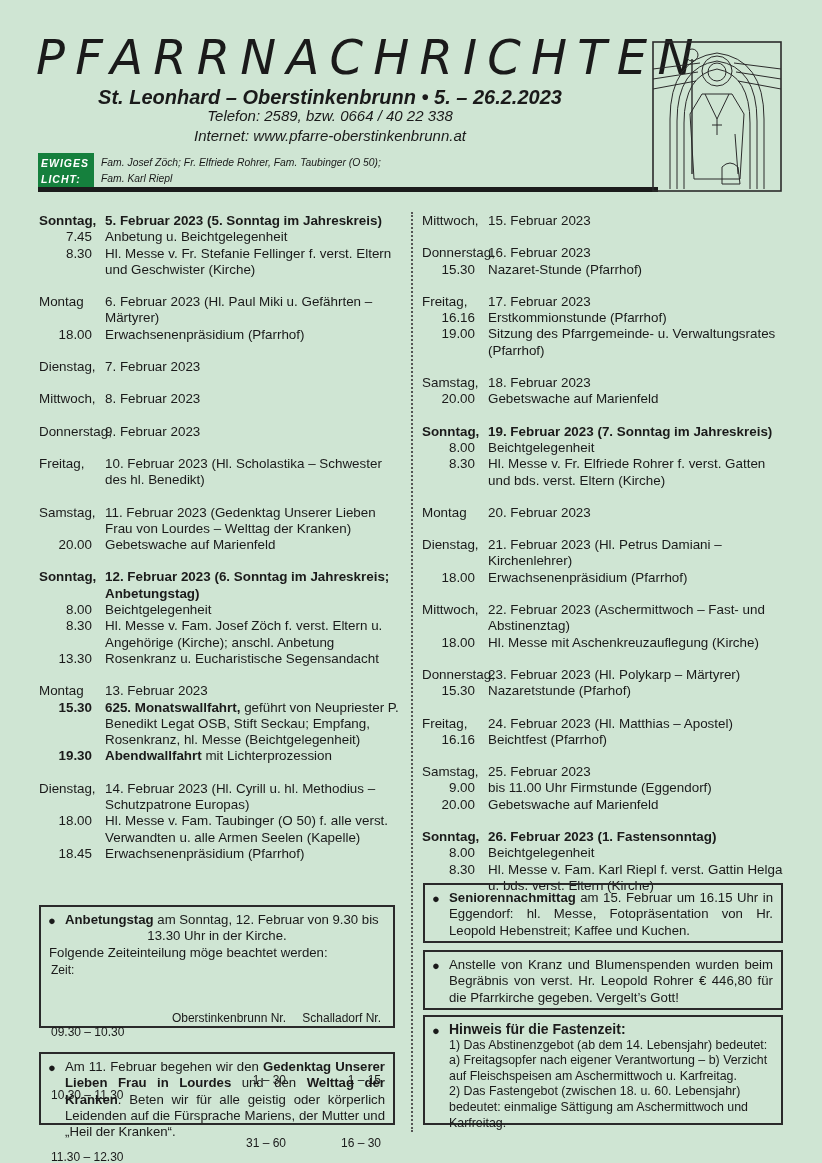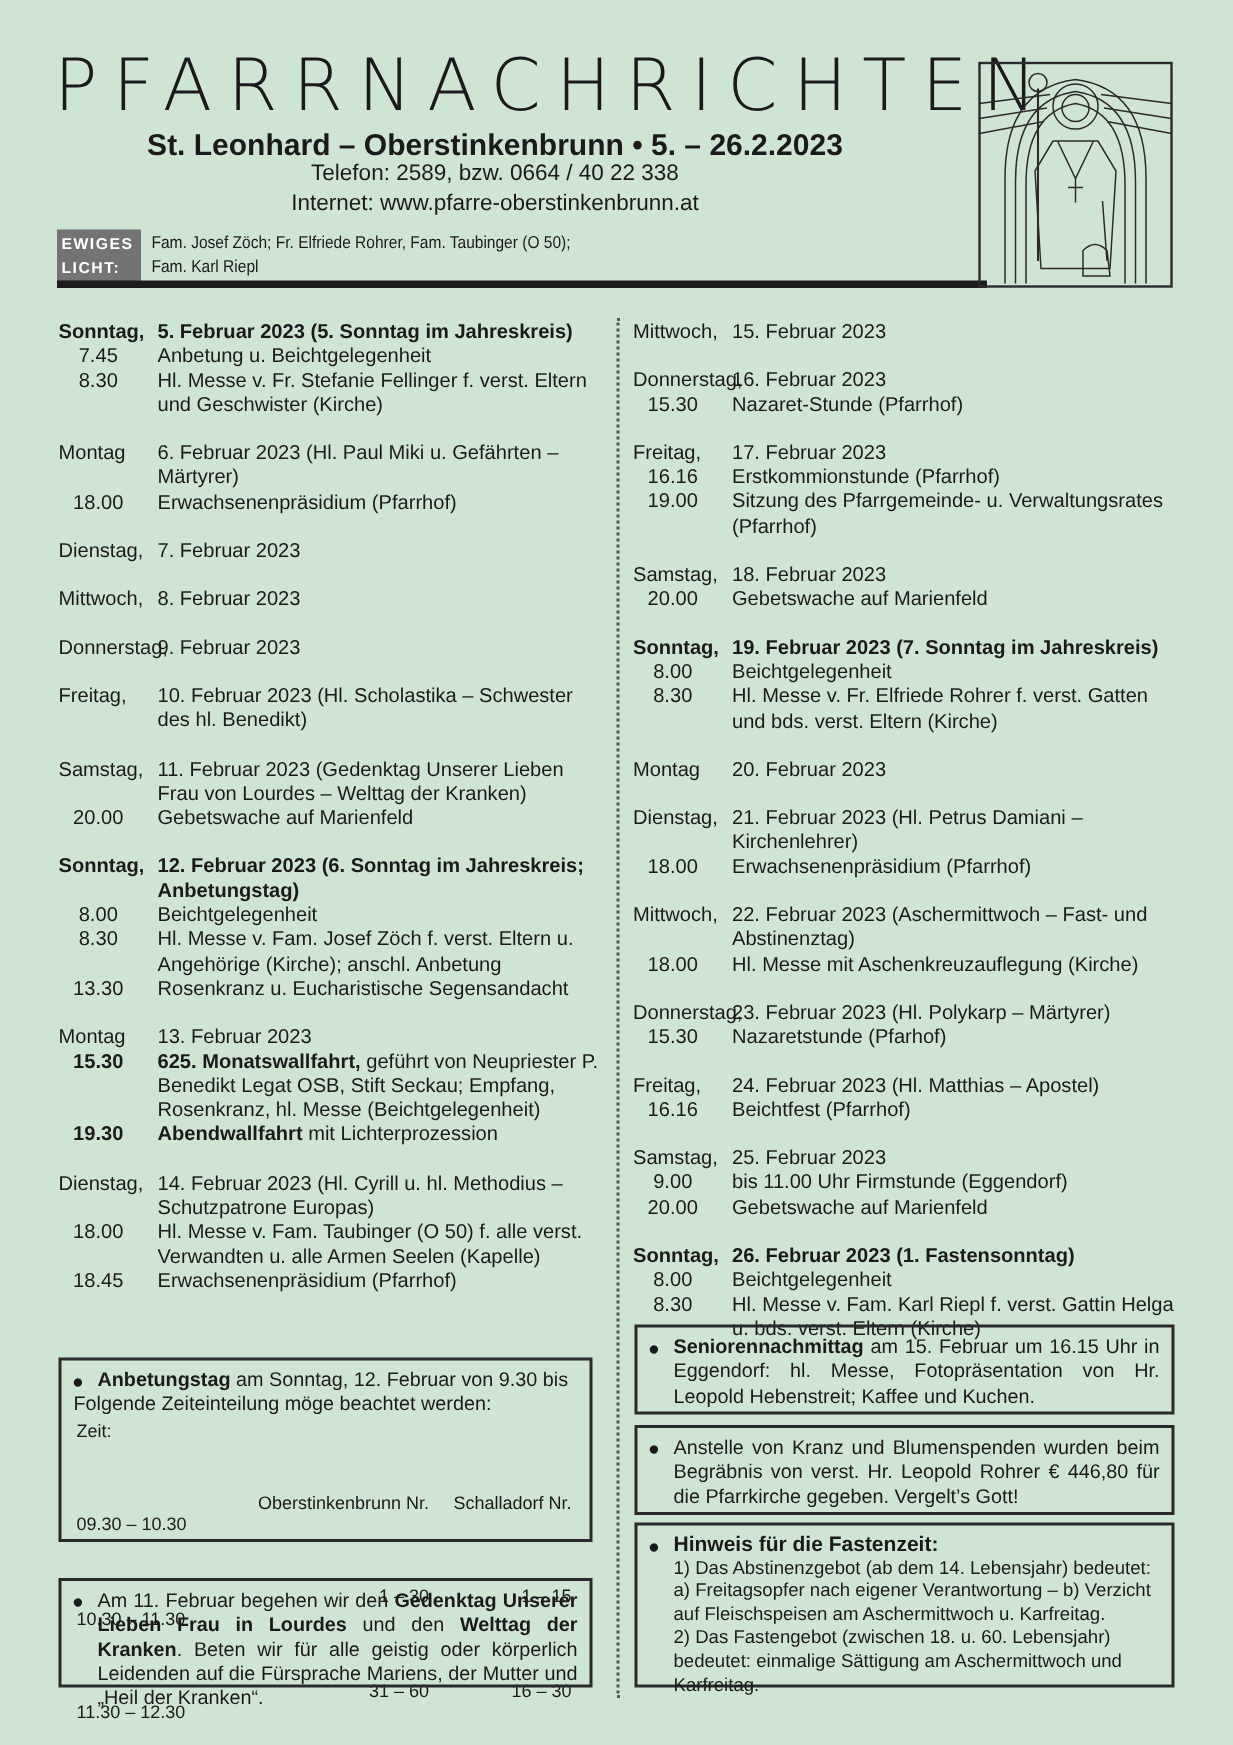--- a/index.html
+++ b/index.html
@@ -3,44 +3,44 @@
 <meta charset="utf-8">
 <style>
   html, body { margin:0; padding:0; }
   body {
     width:822px; height:1163px; overflow:hidden;
     background:#cfe5d3;
     color:#1a1a1a;
     font-family:"Liberation Sans", "DejaVu Sans", sans-serif;
     position:relative;
   }
-  .masthead { position:absolute; left:0; top:0; width:822px; height:200px; }
+  .masthead { position:absolute; left:0; top:0; width:822px; height:200px;font-style:italic; }
   .title {
     position:absolute; left:36px; top:33px;
     font-size:48px; letter-spacing:10.2px; font-weight:300;
     font-family:"DejaVu Sans", sans-serif; transform:scaleY(1.0);
     line-height:48px; color:#1a1a1a;
   }
   .subtitle { position:absolute; left:0; width:660px; text-align:center; top:86px; font-size:20px; font-weight:bold; }
   .phone { position:absolute; left:0; width:660px; text-align:center; top:107px; font-size:15px; }
   .web { position:absolute; left:0; width:660px; text-align:center; top:127px; font-size:15px; }
-  .ewiges { position:absolute; left:38px; top:153px; width:56px; height:36px; background:#737373; color:#fff;
+  .ewiges { position:absolute; left:38px; top:153px; width:56px; height:36px; background:#15803d; color:#fff;
     font-weight:bold; font-size:10.5px; line-height:16px; padding:2px 0 0 3px; box-sizing:border-box; letter-spacing:1px; }
   .ewiges-names { position:absolute; left:101px; top:154px; font-size:11.5px; line-height:16px; transform:scaleX(0.9); transform-origin:left; }
   .rule { position:absolute; left:38px; top:187px; width:620px; height:5px; background:#1c1c1c; }
   .portrait { position:absolute; left:650px; top:39px; width:134px; height:155px; }
 
   .col { position:absolute; font-size:13.4px; line-height:16.3px; }
   .col.left { left:39px; top:213px; width:360px; }
   .col.right { left:422px; top:213px; width:365px; }
   .vsep { position:absolute; left:411px; top:212px; height:920px; border-left:2px dotted #555; }
   .day { margin-bottom:16px; }
   .row { display:flex; }
   .row .k { width:66px; flex:none; }
-  .row .k.t { text-align:center; width:53px; margin-right:13px; }
+  .row .k.t { text-align:right; width:53px; margin-right:13px; }
   .row .v { flex:1; }
   .bold { font-weight:bold; }
 
   .box { position:absolute; border:2px solid #2a2a2a; box-sizing:border-box; font-size:13.2px; line-height:16.3px; padding:5px 8px 5px 24px; }
   .bullet { position:absolute; left:7px; top:6px; font-size:13px; }
   .j { text-align:justify; }
   .tbl { display:grid; grid-template-columns: 95px 140px 95px; font-size:12px; line-height:14.5px; margin-left:-14px; margin-top:2px; }
   .tbl .r { text-align:right;margin-top:48px; }
 </style>
 </head>
@@ -316,20 +316,21 @@
         <div class="v"><span>Hl. Messe v. Fam. Karl Riepl f. verst. Gattin Helga u. bds. verst. Eltern (Kirche)</span></div>
       </div>
     </div>
   </div>
 
 <div class="box" style="left:39px;top:905px;width:356px;height:123px;">
   <span class="bullet">●</span>
   <div style="text-align:justify;">
     <span class="bold">Anbetungstag</span><span> am Sonntag, 12. Februar von 9.30 bis</span>
   </div>
+  <div style="text-align:center;margin-left:-16px;">13.30 Uhr in der Kirche.</div>
   <div style="margin-left:-16px;">Folgende Zeiteinteilung möge beachtet werden:</div>
   <div class="tbl" id="anb-tbl">
       <div>Zeit:</div>
       <div class="r">Oberstinkenbrunn Nr.</div>
       <div class="r">Schalladorf Nr.</div>
       <div>09.30 – 10.30</div>
       <div class="r">1 – 30</div>
       <div class="r">1 – 15</div>
       <div>10.30 – 11.30</div>
       <div class="r">31 – 60</div>

